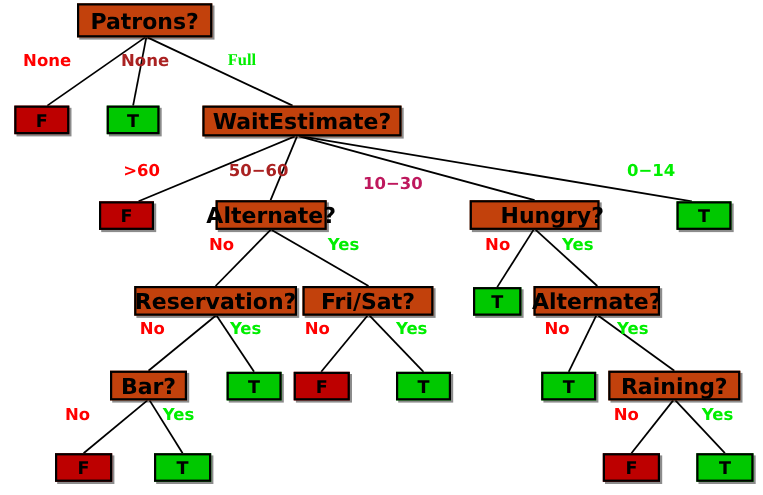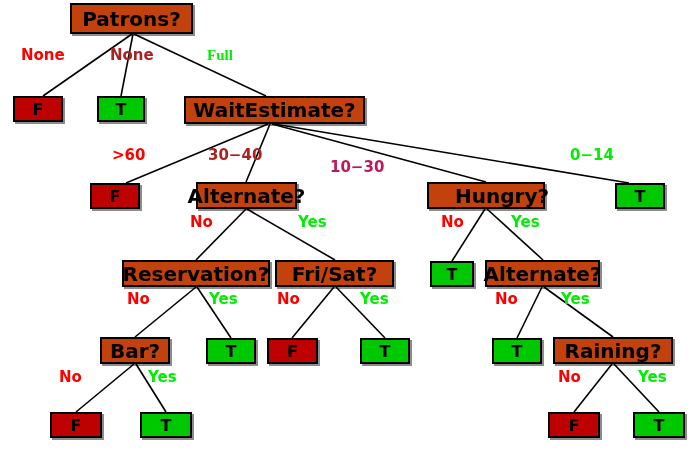--- a/index.html
+++ b/index.html
@@ -107,21 +107,21 @@
       <div class="node leaf leaf-false" style="left: 50px; top: 412px; width: 52px; height: 26px;">F</div>
       <div class="node leaf leaf-true" style="left: 140px; top: 412px; width: 52px; height: 26px;">T</div>
       <div class="node leaf leaf-false" style="left: 548px; top: 412px; width: 52px; height: 26px;">F</div>
       <div class="node leaf leaf-true" style="left: 633px; top: 412px; width: 52px; height: 26px;">T</div>
     </div>
   <div id="label-layer">
       <div class="edge-label" style="left: 21px; top: 48px; color: rgb(255, 0, 0);">None</div>
       <div class="edge-label" style="left: 110px; top: 48px; color: rgb(170, 34, 34);">None</div>
       <div class="edge-label" style="left: 207px; top: 48px; color: rgb(0, 238, 0); font-family: Liberation Serif, serif;">Full</div>
       <div class="edge-label" style="left: 112px; top: 148px; color: rgb(255, 0, 0);">&gt;60</div>
-      <div class="edge-label" style="left: 208px; top: 148px; color: rgb(170, 34, 34);">30−40</div>
+      <div class="edge-label" style="left: 208px; top: 148px; color: rgb(170, 34, 34);">50−60</div>
       <div class="edge-label" style="left: 330px; top: 160px; color: #be185d;">10−30</div>
       <div class="edge-label" style="left: 570px; top: 148px; color: rgb(0, 238, 0);">0−14</div>
       <div class="edge-label" style="left: 190px; top: 215px; color: rgb(255, 0, 0);">No</div>
       <div class="edge-label" style="left: 298px; top: 215px; color: rgb(0, 238, 0);">Yes</div>
       <div class="edge-label" style="left: 441px; top: 215px; color: rgb(255, 0, 0);">No</div>
       <div class="edge-label" style="left: 511px; top: 215px; color: rgb(0, 238, 0);">Yes</div>
       <div class="edge-label" style="left: 127px; top: 292px; color: rgb(255, 0, 0);">No</div>
       <div class="edge-label" style="left: 209px; top: 292px; color: rgb(0, 238, 0);">Yes</div>
       <div class="edge-label" style="left: 277px; top: 292px; color: rgb(255, 0, 0);">No</div>
       <div class="edge-label" style="left: 360px; top: 292px; color: rgb(0, 238, 0);">Yes</div>

